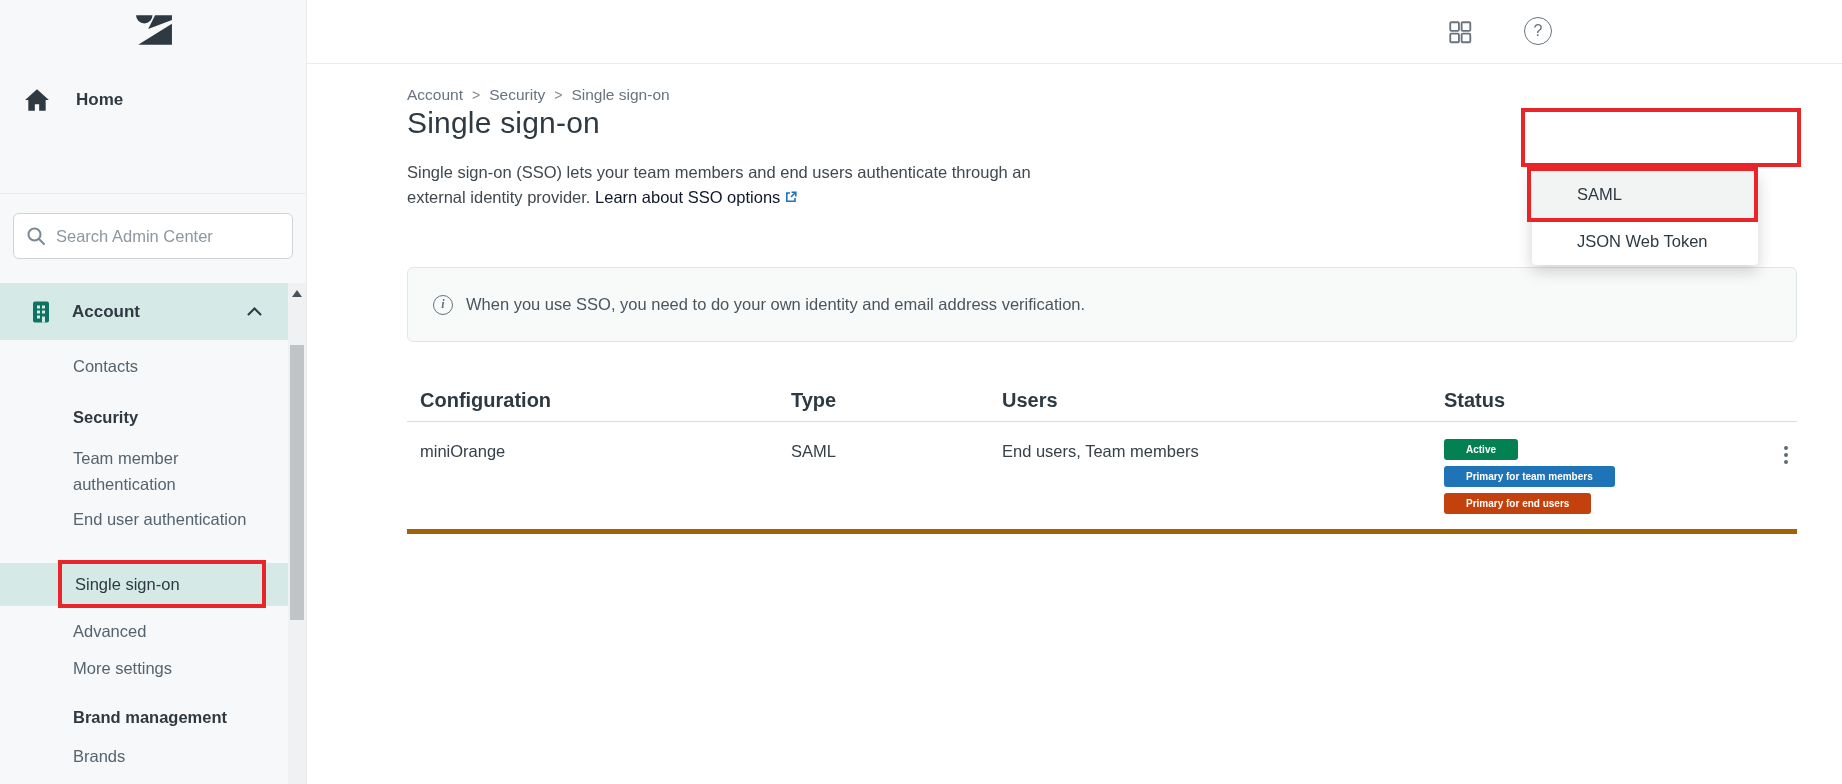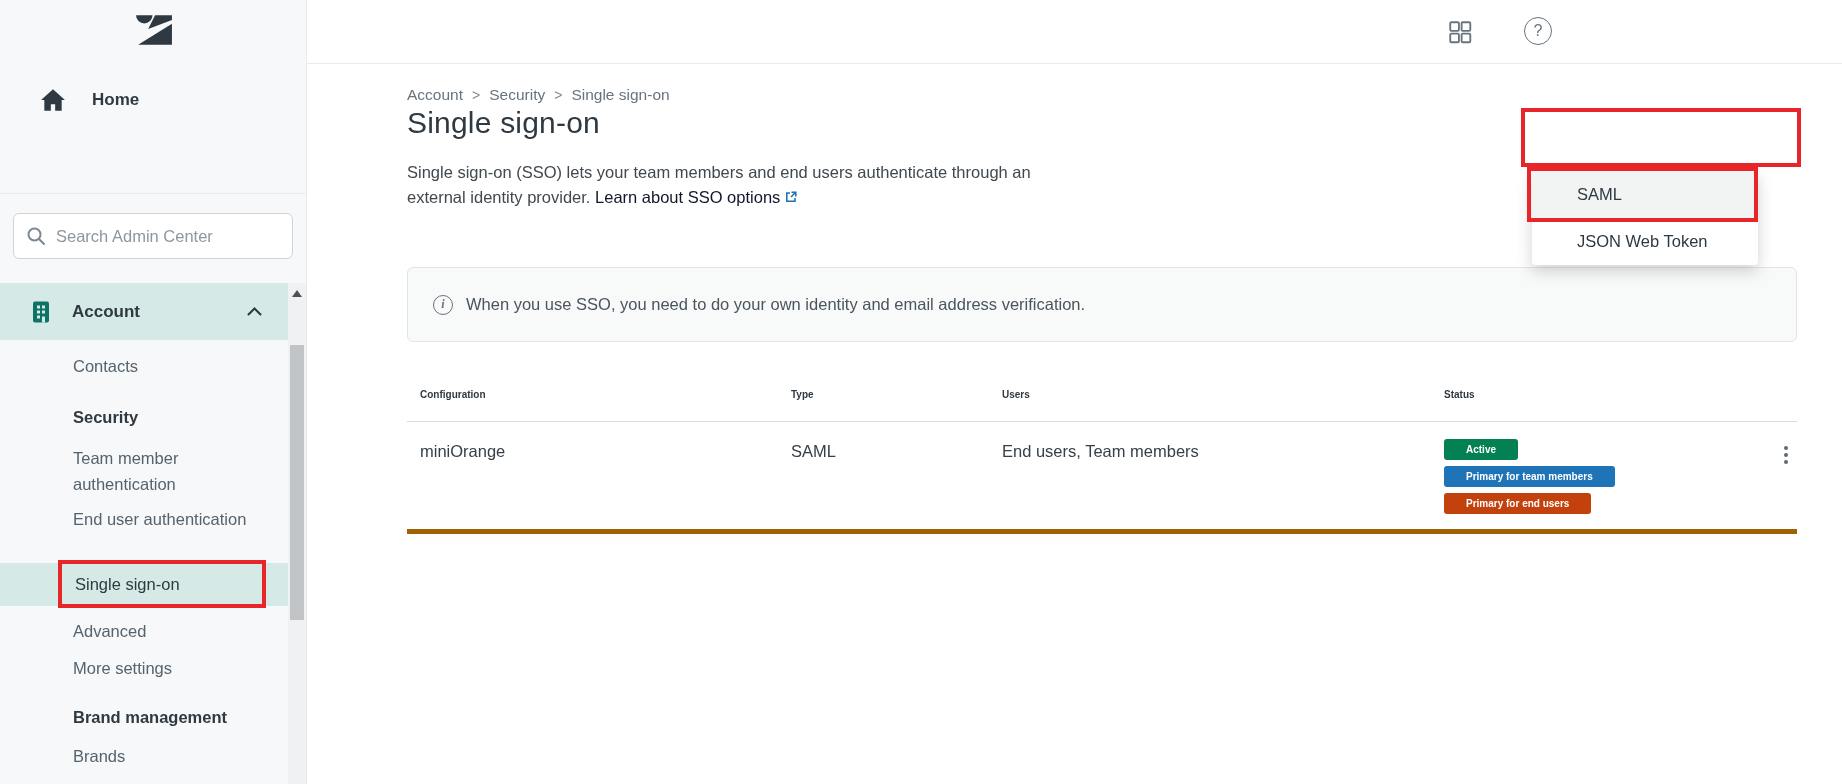--- a/index.html
+++ b/index.html
@@ -9,21 +9,21 @@
     background: #fff; overflow: hidden; margin: 0 auto;
     font-family: "Liberation Sans", sans-serif; color: #2f3941;
   }
 
   
   .sidebar {
     position: absolute; left: 0; top: 0; width: 307px; height: 784px;
     background: #f7f8f9; border-right: 1px solid #e9ebed;
   }
   .logo-row { position: absolute; top: 14px; left: 0; width: 307px; display: flex; justify-content: center; }
-  .side-row { position: absolute; left: 0; width: 347px; display: flex; align-items: center; gap: 26px; padding-left: 40px; cursor: pointer; }
+  .side-row { position: absolute; left: 0; width: 347px; display: flex; align-items: center; gap: 26px; padding-left: 24px; cursor: pointer; }
   .side-row .lbl { font-size: 17px; font-weight: 600; color: #2f3941; }
   .row-home { top: 84px; height: 32px; }
   .row-recent { top: 148px; height: 32px; }
   .row-recent .chev { position: absolute; right: 24px; top: 12px; }
   .side-divider { position: absolute; top: 193px; left: 0; width: 307px; border-top: 1px solid #e9ebed; }
 
   .search-box {
     position: absolute; top: 213px; left: 13px; width: 280px; height: 46px;
     background: #fff; border: 1px solid #cfd4d8; border-radius: 6px;
     display: flex; align-items: center; padding: 0 12px; gap: 10px;
@@ -102,21 +102,21 @@
     position: absolute; left: 407px; top: 267px; width: 1390px; height: 75px;
     background: #f8f9f9; border: 1px solid #e2e5e7; border-radius: 6px;
     display: flex; align-items: center; padding-left: 25px; gap: 13px;
   }
   .banner .txt { font-size: 16.5px; color: #4a555e; }
   .info-circle { width: 20px; height: 20px; border: 1.6px solid #68737d; border-radius: 50%;
     color: #68737d; font-size: 12px; display: flex; align-items: center; justify-content: center; font-family: "Liberation Serif", serif; font-style: italic; font-weight: 700; }
 
   .table { position: absolute; left: 407px; top: 385px; width: 1390px; }
   .t-head { position: relative; height: 37px; border-bottom: 1px solid #d8dcde; }
-  .t-head .th { position: absolute; top: 4px; font-size: 10px; font-weight: 700; color: #2f3941; }
+  .t-head .th { position: absolute; top: 4px; font-size: 20px; font-weight: 700; color: #2f3941; }
   .th-0 { left: 13px; } .th-1 { left: 384px; } .th-2 { left: 595px; } .th-3 { left: 1037px; }
   .t-row { position: relative; height: 112px; border-bottom: 5px solid #a16207; }
   .t-row .td { position: absolute; top: 20px; font-size: 16.5px; color: #374049; }
   .td-0 { left: 13px; } .td-1 { left: 384px; } .td-2 { left: 595px; }
   .td-badges { position: absolute; left: 1037px; top: 17px; display: flex; flex-direction: column; align-items: flex-start; gap: 6px; }
   .badge { color: #fff; font-size: 10px; font-weight: 700; padding: 3px 22px; border-radius: 3px; line-height: 15px; }
   .kebab { position: absolute; left: 1366px; top: 20px; width: 26px; height: 26px; cursor: pointer;
     display: flex; flex-direction: column; align-items: center; justify-content: center; gap: 3px; }
   .kebab i { width: 4px; height: 4px; border-radius: 50%; background: #5f6b73; }
 

